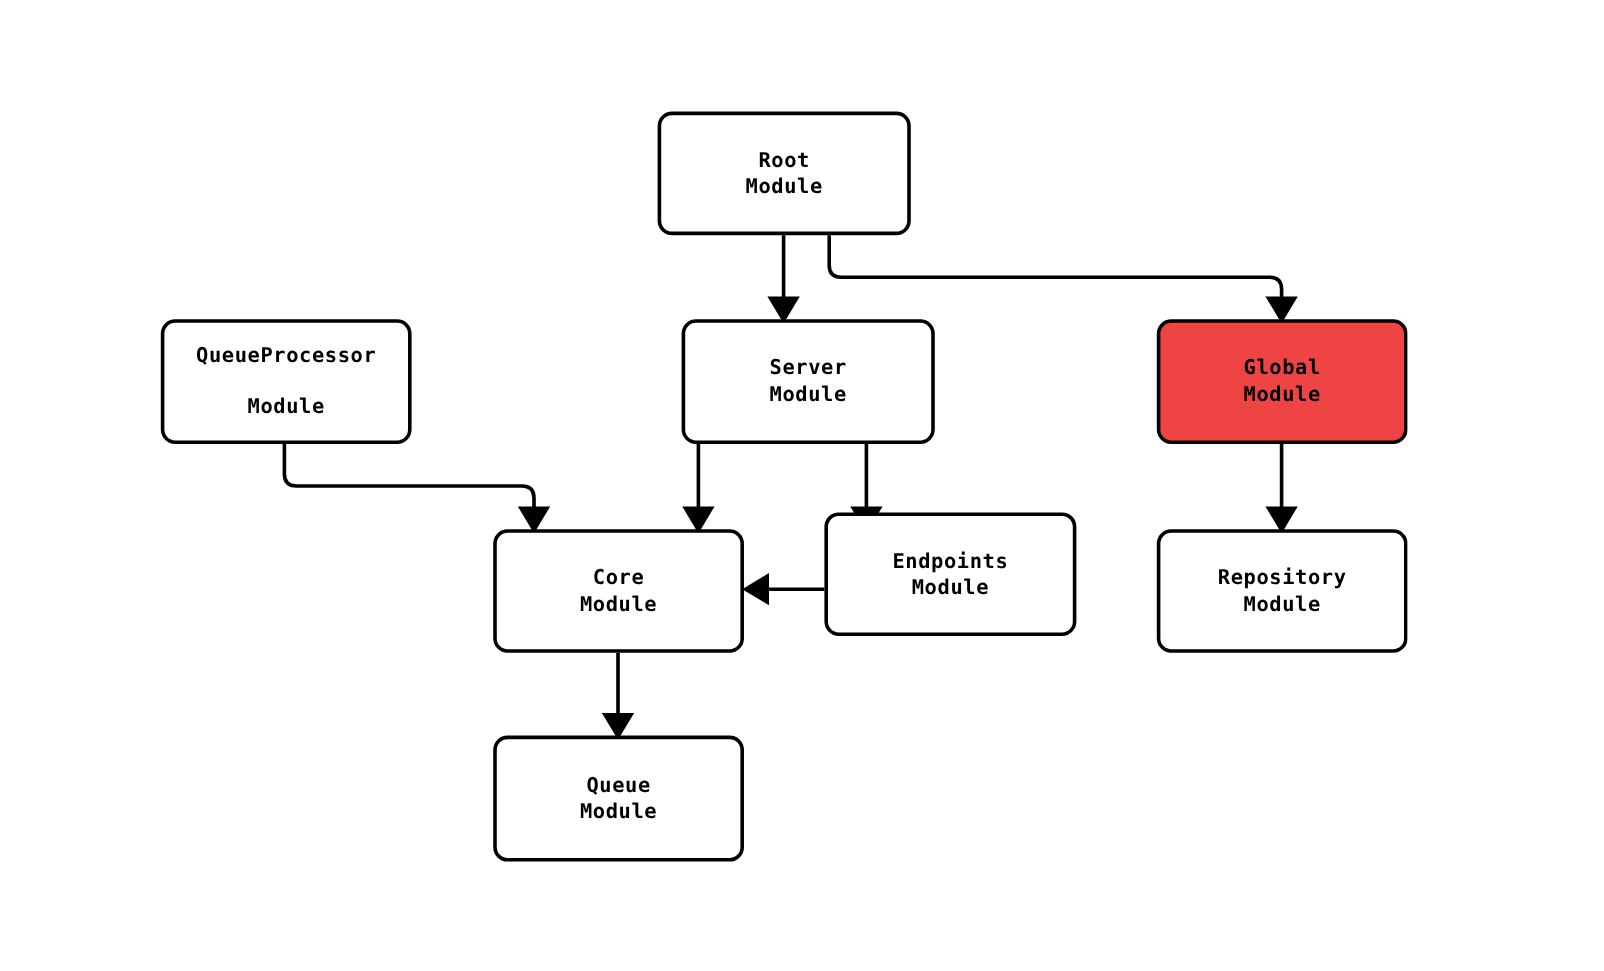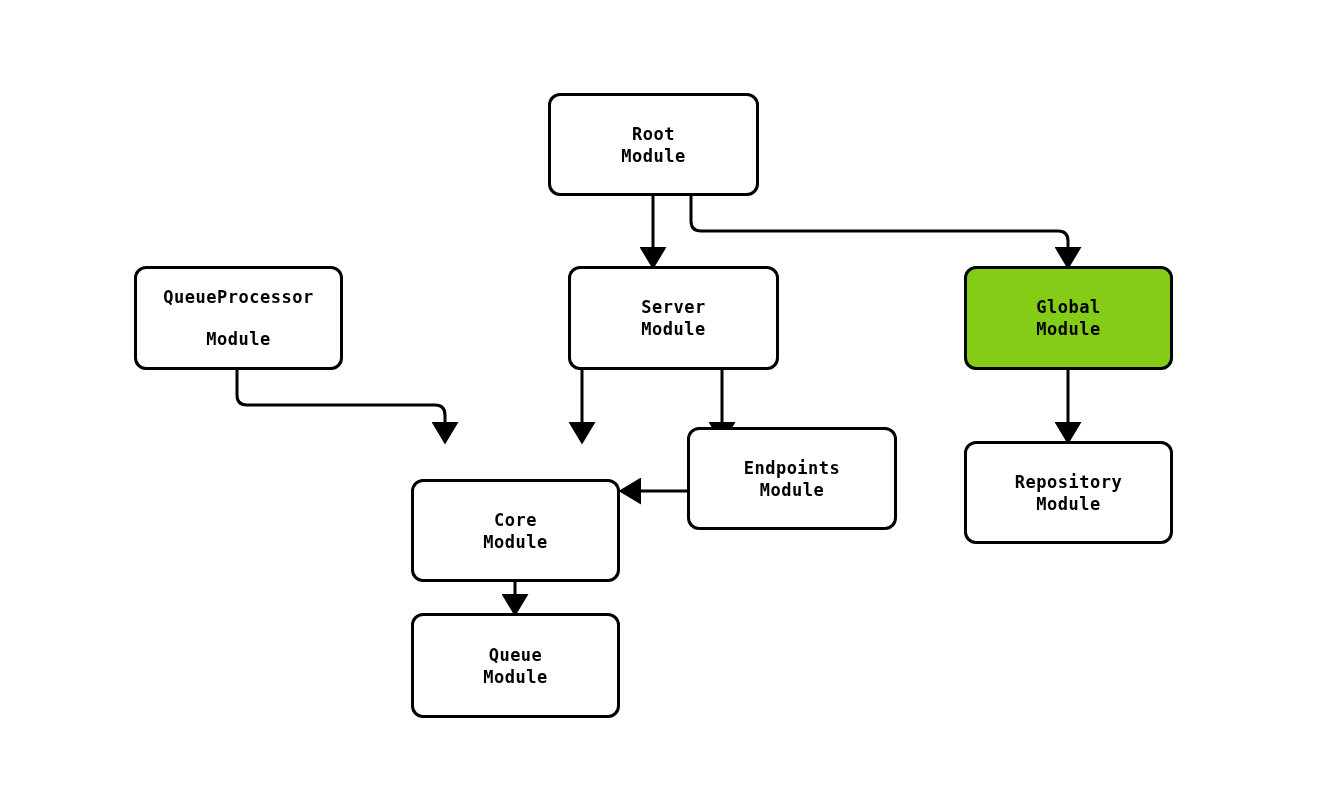--- a/index.html
+++ b/index.html
@@ -74,25 +74,25 @@
         <span class="node-line">Module</span>
       </div>
       <div class="node" style="left: 134px; top: 266px; width: 209px; height: 104px; background: rgb(255, 255, 255); border-color: rgb(0, 0, 0); border-width: 3px; gap: 20px;">
         <span class="node-line">QueueProcessor</span>
         <span class="node-line">Module</span>
       </div>
       <div class="node" style="left: 568px; top: 266px; width: 211px; height: 104px; background: rgb(255, 255, 255); border-color: rgb(0, 0, 0); border-width: 3px;">
         <span class="node-line">Server</span>
         <span class="node-line">Module</span>
       </div>
-      <div class="node" style="left: 964px; top: 266px; width: 209px; height: 104px; background: #84cc16; border-color: rgb(0, 0, 0); border-width: 3px;">
+      <div class="node" style="left: 964px; top: 266px; width: 209px; height: 104px; background: #ef4444; border-color: rgb(0, 0, 0); border-width: 3px;">
         <span class="node-line">Global</span>
         <span class="node-line">Module</span>
       </div>
-      <div class="node" style="left: 411px; top: 441px; width: 209px; height: 103px; background: rgb(255, 255, 255); border-color: rgb(0, 0, 0); border-width: 3px; margin-top: 38px;">
+      <div class="node" style="left: 411px; top: 441px; width: 209px; height: 103px; background: rgb(255, 255, 255); border-color: rgb(0, 0, 0); border-width: 3px;">
         <span class="node-line">Core</span>
         <span class="node-line">Module</span>
       </div>
       <div class="node" style="left: 687px; top: 427px; width: 210px; height: 103px; background: rgb(255, 255, 255); border-color: rgb(0, 0, 0); border-width: 3px;">
         <span class="node-line">Endpoints</span>
         <span class="node-line">Module</span>
       </div>
       <div class="node" style="left: 964px; top: 441px; width: 209px; height: 103px; background: rgb(255, 255, 255); border-color: rgb(0, 0, 0); border-width: 3px; justify-content: center;">
         <span class="node-line">Repository</span>
         <span class="node-line">Module</span>

